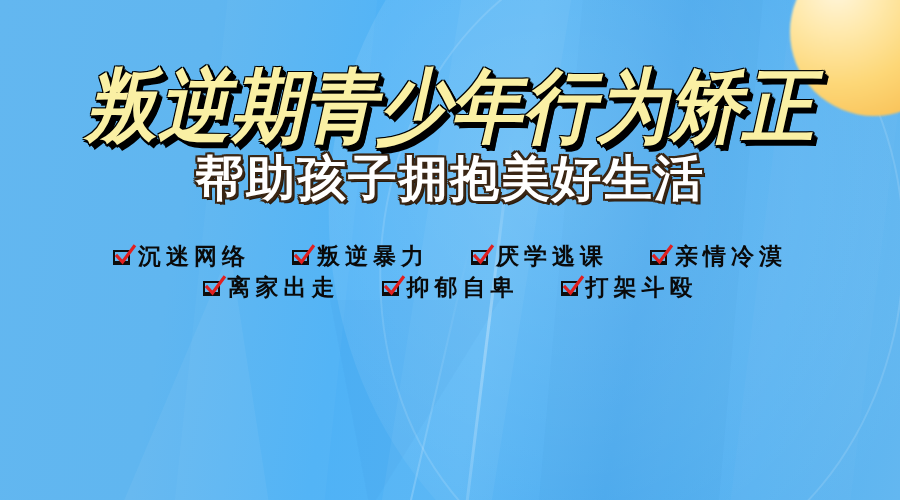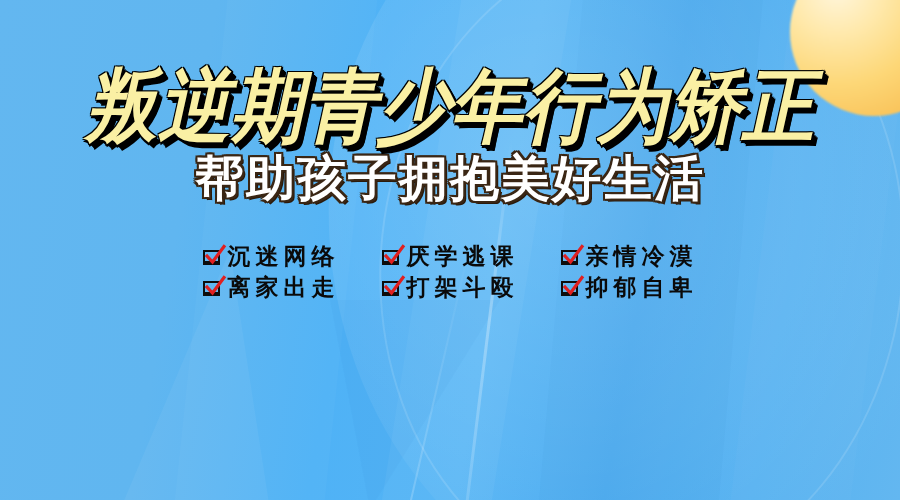--- a/index.html
+++ b/index.html
@@ -238,20 +238,29 @@
     </span>
     <span class="check-label">沉迷网络</span>
   </div>
           <div class="check-item">
     <span class="check-box">
       <span class="bx"></span>
       <svg viewBox="0 0 22 22" aria-hidden="true">
         <path d="M3 11 L8.5 17 L20 1.5" fill="none" stroke="#E02020" stroke-width="3.2" stroke-linecap="square" stroke-linejoin="miter"></path>
       </svg>
     </span>
+    <span class="check-label">叛逆暴力</span>
+  </div>
+          <div class="check-item">
+    <span class="check-box">
+      <span class="bx"></span>
+      <svg viewBox="0 0 22 22" aria-hidden="true">
+        <path d="M3 11 L8.5 17 L20 1.5" fill="none" stroke="#E02020" stroke-width="3.2" stroke-linecap="square" stroke-linejoin="miter"></path>
+      </svg>
+    </span>
     <span class="check-label">厌学逃课</span>
   </div>
           <div class="check-item">
     <span class="check-box">
       <span class="bx"></span>
       <svg viewBox="0 0 22 22" aria-hidden="true">
         <path d="M3 11 L8.5 17 L20 1.5" fill="none" stroke="#E02020" stroke-width="3.2" stroke-linecap="square" stroke-linejoin="miter"></path>
       </svg>
     </span>
     <span class="check-label">亲情冷漠</span>
@@ -267,28 +276,28 @@
     </span>
     <span class="check-label">离家出走</span>
   </div>
           <div class="check-item">
     <span class="check-box">
       <span class="bx"></span>
       <svg viewBox="0 0 22 22" aria-hidden="true">
         <path d="M3 11 L8.5 17 L20 1.5" fill="none" stroke="#E02020" stroke-width="3.2" stroke-linecap="square" stroke-linejoin="miter"></path>
       </svg>
     </span>
+    <span class="check-label">抑郁自卑</span>
+  </div>
+          <div class="check-item">
+    <span class="check-box">
+      <span class="bx"></span>
+      <svg viewBox="0 0 22 22" aria-hidden="true">
+        <path d="M3 11 L8.5 17 L20 1.5" fill="none" stroke="#E02020" stroke-width="3.2" stroke-linecap="square" stroke-linejoin="miter"></path>
+      </svg>
+    </span>
     <span class="check-label">打架斗殴</span>
-  </div>
-          <div class="check-item">
-    <span class="check-box">
-      <span class="bx"></span>
-      <svg viewBox="0 0 22 22" aria-hidden="true">
-        <path d="M3 11 L8.5 17 L20 1.5" fill="none" stroke="#E02020" stroke-width="3.2" stroke-linecap="square" stroke-linejoin="miter"></path>
-      </svg>
-    </span>
-    <span class="check-label">抑郁自卑</span>
   </div>
         </div>
       </div>
 
   </div>
 </div>
 
 </body></html>

